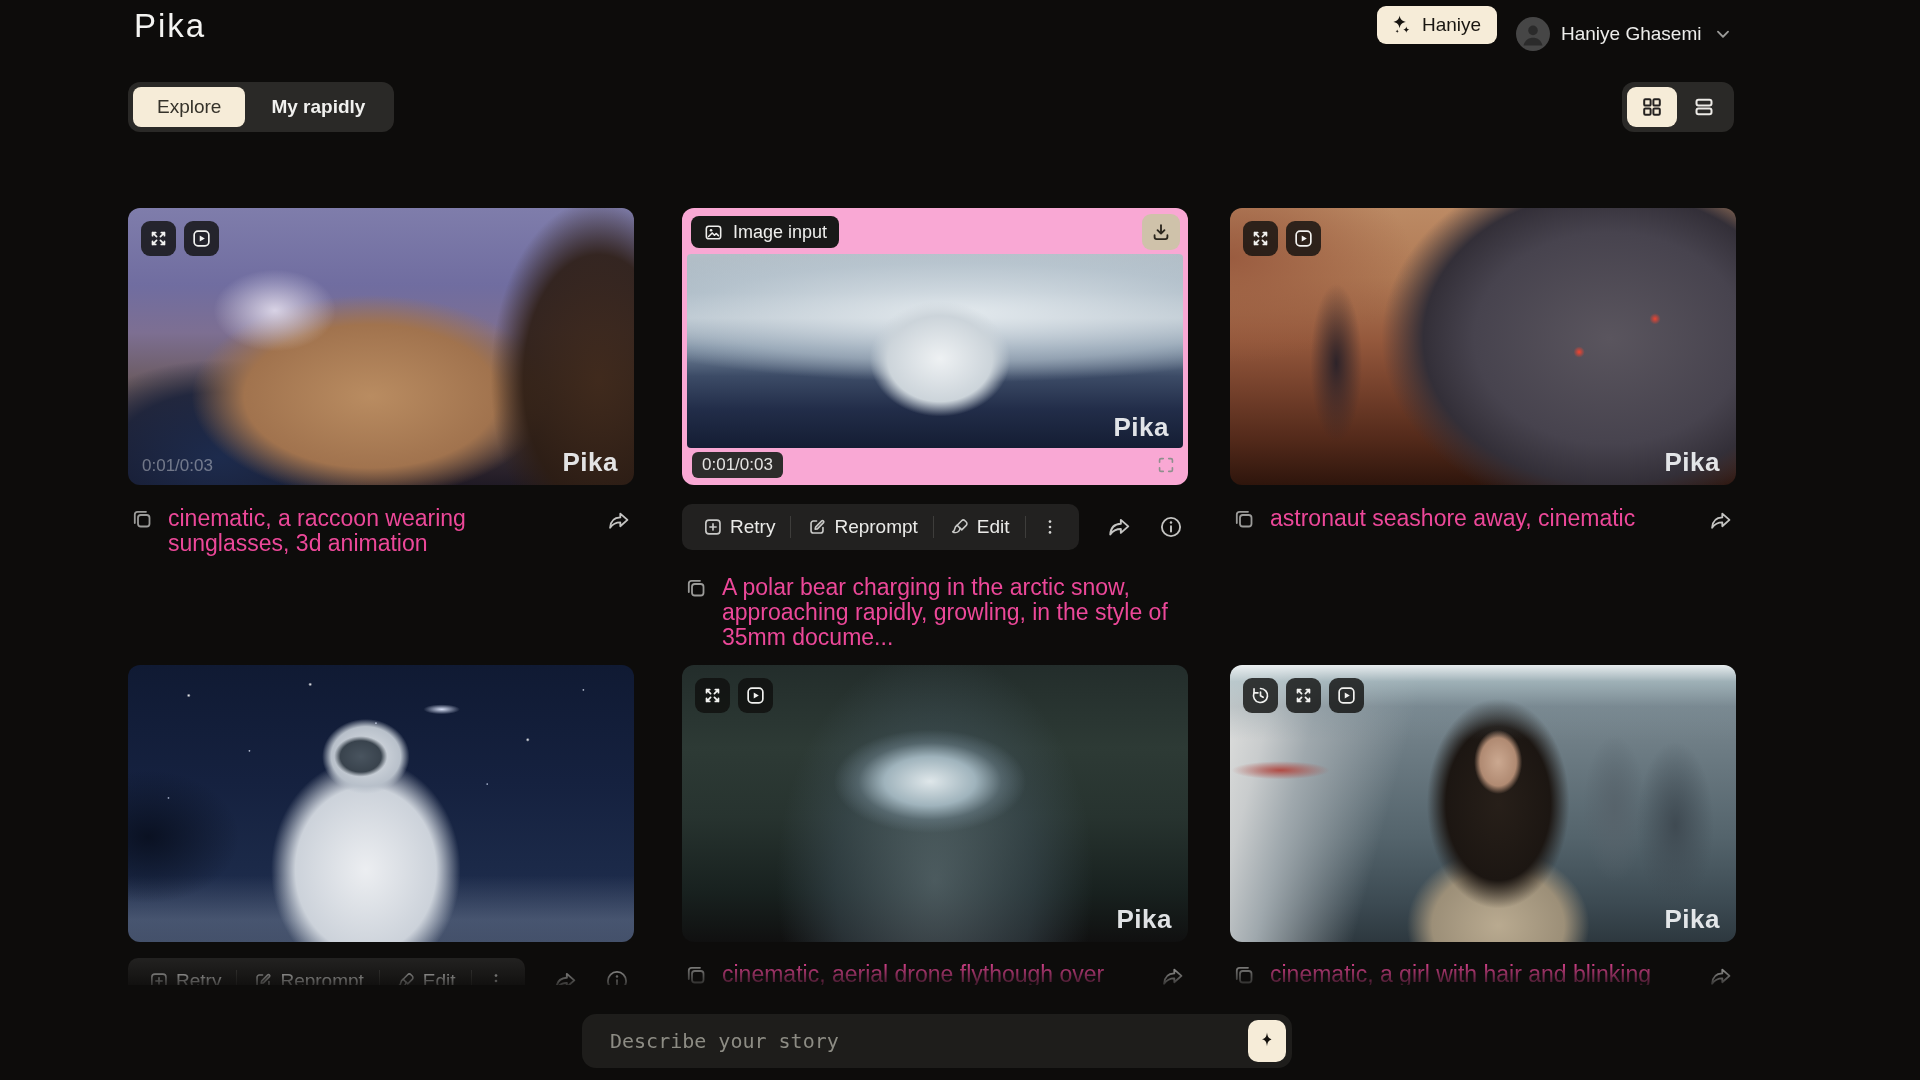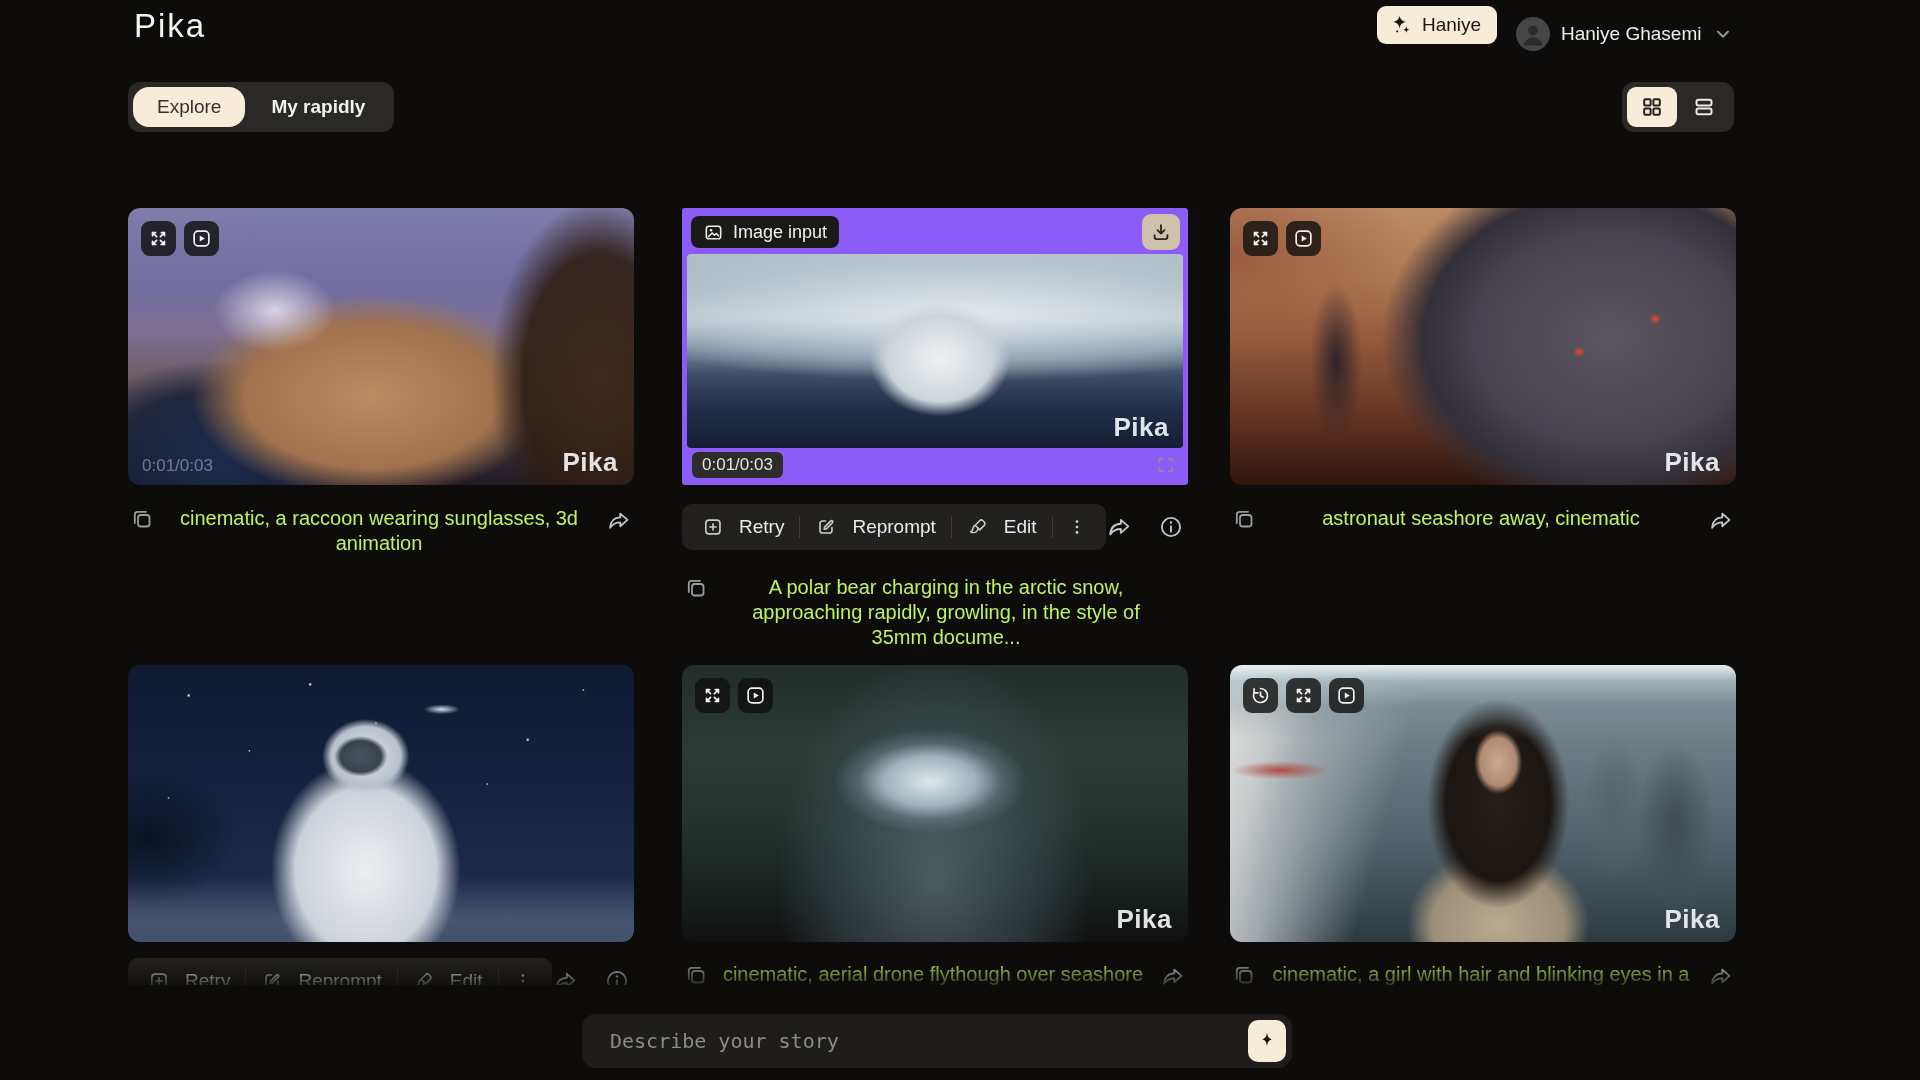--- a/index.html
+++ b/index.html
@@ -12,58 +12,58 @@
   .upgrade-btn{position:absolute;left:1377px;top:6px;height:38px;display:flex;align-items:center;gap:9px;
     background:#f6ecd8;border:none;border-radius:9px;padding:0 16px 0 12px;cursor:pointer;}
   .upgrade-btn span{font-size:19px;color:#191611;font-weight:500;}
   .user-menu{position:absolute;left:1516px;top:16px;height:36px;display:flex;align-items:center;gap:11px;cursor:pointer;}
   .avatar{width:34px;height:34px;border-radius:50%;background:#464646;display:flex;align-items:center;justify-content:center;overflow:hidden;}
   .user-name{font-size:19px;color:#ededeb;}
 
   
   .seg{position:absolute;top:82px;background:#2a2927;border-radius:12px;padding:5px;display:flex;gap:2px;}
   .seg-tabs{left:128px;}
-  .seg-btn{border:none;background:transparent;border-radius:16px;height:40px;padding:0 24px;font-size:19px;color:#f1f1ef;font-weight:700;cursor:pointer;}
+  .seg-btn{border:none;background:transparent;border-radius:8px;height:40px;padding:0 24px;font-size:19px;color:#f1f1ef;font-weight:700;cursor:pointer;}
   .seg-btn.active{background:#f6ecd8;color:#35322a;font-weight:500;}
   .seg-views{left:1622px;}
   .icon-seg{border:none;background:transparent;border-radius:9px;width:50px;height:40px;display:flex;align-items:center;justify-content:center;cursor:pointer;}
   .icon-seg.active{background:#f6ecd8;}
 
   
   .content-clip{position:absolute;top:160px;left:0;width:1920px;height:825px;overflow:hidden;}
   .content-clip::after{content:"";position:absolute;left:0;bottom:0;width:100%;height:26px;
     background:linear-gradient(180deg,rgba(13,12,11,0) 0%,rgba(13,12,11,.78) 100%);pointer-events:none;}
   .card{position:absolute;width:506px;display:flex;flex-direction:column;}
   .thumb{position:relative;width:506px;height:277px;border-radius:12px;overflow:hidden;cursor:pointer;}
   .chips{position:absolute;top:13px;left:13px;display:flex;gap:8px;}
   .chip{width:35px;height:35px;border-radius:9px;background:rgba(15,15,14,.8);border:none;display:flex;
     align-items:center;justify-content:center;padding:0;cursor:pointer;}
   .time-plain{position:absolute;left:14px;bottom:9px;font-size:17px;font-weight:500;color:rgba(255,255,255,.38);}
   .watermark{position:absolute;right:16px;bottom:7px;font-size:26px;font-weight:600;letter-spacing:.5px;color:rgba(242,244,246,.92);}
 
   .cap-row{display:flex;align-items:flex-start;margin-top:21px;padding:0 2px;}
   .cap-row .copy-ic{flex:0 0 auto;margin-top:1px;cursor:pointer;}
-  .cap-row p{flex:1;margin:0 16px 0 14px;font-size:20px;line-height:25px;color:#bef264;text-align:center;}
+  .cap-row p{flex:1;margin:0 16px 0 14px;font-size:23px;line-height:25px;color:#ec4899;}
   .cap-row .share-ic{flex:0 0 auto;margin-top:2px;cursor:pointer;}
 
   
-  .acard{width:506px;height:277px;background:#8b5cf6;border-radius:3px;display:flex;flex-direction:column;}
+  .acard{width:506px;height:277px;background:#f9a8d4;border-radius:12px;display:flex;flex-direction:column;}
   .acard-head{height:46px;display:flex;align-items:center;justify-content:space-between;padding:6px 8px 4px 9px;}
   .input-badge{display:flex;align-items:center;gap:9px;background:#191918;border-radius:8px;height:32px;padding:0 12px;border:none;}
   .input-badge span{font-size:18px;color:#efefed;}
   .dl-btn{width:38px;height:36px;background:#cfc2aa;border:none;border-radius:9px;display:flex;align-items:center;justify-content:center;cursor:pointer;}
   .acard-img{position:relative;margin:0 5px;height:194px;border-radius:4px;overflow:hidden;cursor:pointer;}
   .acard-img .watermark{bottom:5px;right:14px;}
   .acard-foot{height:33px;margin-top:1px;display:flex;align-items:center;justify-content:space-between;padding:0 11px 2px 10px;}
   .time-pill{background:#2d2c2b;border-radius:6px;height:26px;display:flex;align-items:center;padding:0 10px;font-size:17px;color:#e4e4e2;}
 
   .action-row{display:flex;align-items:center;margin-top:19px;padding-right:4px;}
   .row2-act{margin-top:16px;}
   .action-pill{display:flex;align-items:center;background:#222120;border-radius:10px;height:46px;padding:0 5px;}
-  .abtn{display:flex;align-items:center;gap:15px;height:100%;padding:0 15px;background:none;border:none;
+  .abtn{display:flex;align-items:center;gap:6px;height:100%;padding:0 15px;background:none;border:none;
     font-size:19px;color:#eaeae8;cursor:pointer;}
   .adiv{width:1px;height:22px;background:#3e3d3b;}
   .dots-btn{background:none;border:none;padding:0 14px;height:100%;display:flex;align-items:center;cursor:pointer;}
   .ext-share{margin-left:auto;background:none;border:none;padding:0;cursor:pointer;display:flex;}
   .ext-info{margin-left:25px;background:none;border:none;padding:0;cursor:pointer;display:flex;}
   .acap{margin-top:25px;}
 
   
   .img-raccoon{background:
     radial-gradient(ellipse 150px 250px at 93% 62%,rgba(62,40,26,.96) 0%,rgba(45,29,19,.9) 50%,transparent 72%),

